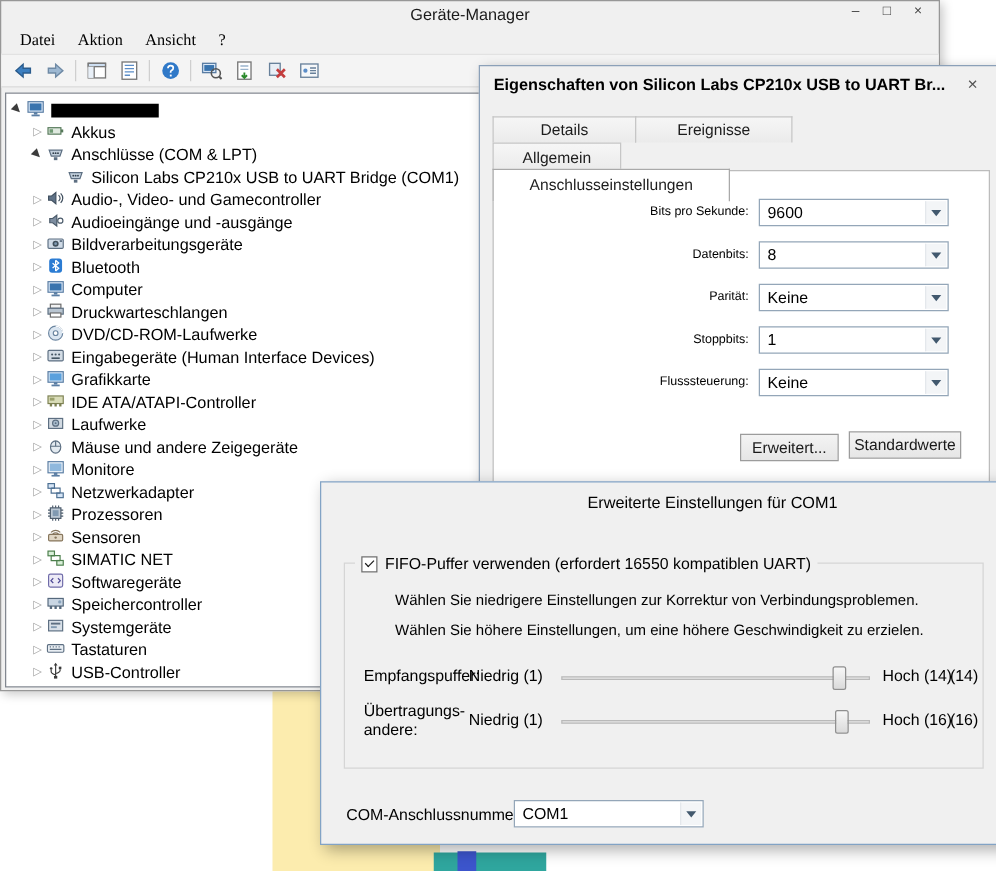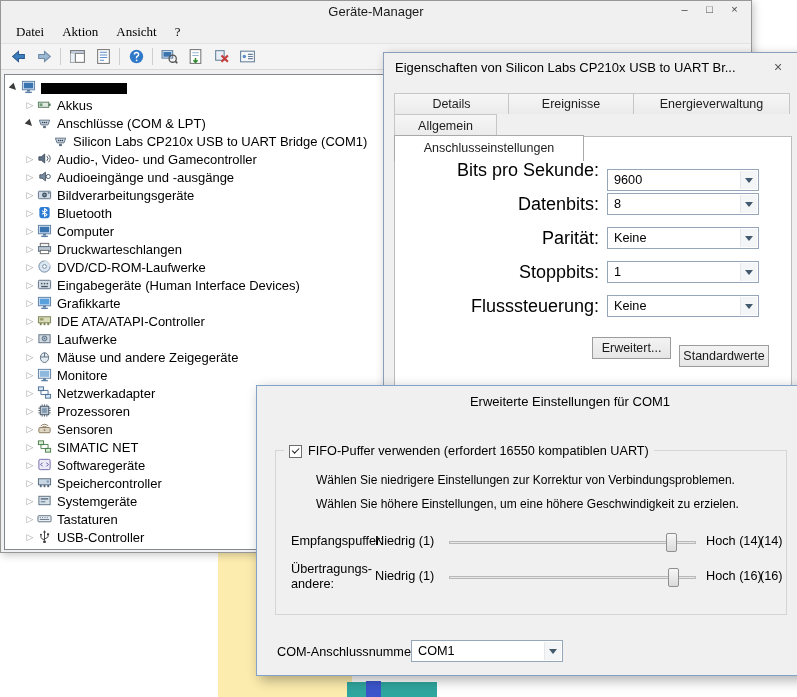--- a/index.html
+++ b/index.html
@@ -34,40 +34,40 @@
   .tree-arrow.exp { color:#3c3c3c; transform:rotate(45deg); }
   .tree-icon { flex:0 0 17px; width:17px; height:16px; }
   .tree-icon svg { width:15px; height:15px; }
   .tree-label { padding-left:3px; font-size:13px; }
   .redacted-bar { display:inline-block; width:86px; height:11px; background:#000; vertical-align:middle; }
 
   
   #prop-dialog { position:absolute; left:383px; top:52px; width:420px; height:505px; background:#f0f0f0;
                  border:1px solid #8ba0b8; box-shadow:3px 3px 10px rgba(0,0,0,.28); z-index:20; }
   .prop-titlebar { position:relative; height:28px; }
-  .prop-title { position:absolute; left:11px; top:7px; right:44px; font-size:13px; white-space:nowrap; overflow:hidden; }
+  .prop-title { position:absolute; left:11px; top:7px; right:44px; font-size:13px; white-space:nowrap; overflow:hidden;font-weight:bold; }
   .prop-close { position:absolute; right:10px; top:5px; width:28px; height:19px; text-align:center;
                 color:#555; font-size:14px; line-height:18px; }
   .tabs { position:absolute; left:10px; width:398px; display:flex; }
   .tabs-row1 { top:40px; }
   .tabs-row2 { top:61px;flex-direction:column; }
   .tab { height:21px; border:1px solid #c6c6c6; background:linear-gradient(#f6f6f6,#ebebeb);
          text-align:center; font-size:12.5px; line-height:20px; margin-right:-1px; color:#1d1d1d; }
   .tabs-row1 .tab { border-bottom:none; }
   .tabs-row2 .tab { height:23px; line-height:22px; }
   .t1-0{width:115px} .t1-1{width:126px} .t1-2{width:157px}
   .t2-0{width:103px} .t2-1{width:190px} .t2-2{width:105px}
   .tab.active { position:relative; z-index:3; background:#fff; border-color:#a9a9a9; border-bottom:none;
                 height:26px; margin-top:-2px; line-height:24px; }
   .pane { position:absolute; left:10px; top:83px; width:398px; height:412px; background:#fff; border:1px solid #bcbcbc; }
   .field-row { position:absolute; left:0; width:100%; height:22px; }
-  .field-label { position:absolute; left:0; width:204px; text-align:right; font-size:18px; line-height:22px; }
+  .field-label { position:absolute; left:0; width:204px; text-align:right; font-size:10px; line-height:22px; }
   .prop-btn { position:absolute; height:22px; background:linear-gradient(#f3f3f3,#e6e6e6); border:1px solid #9c9c9c;
               text-align:center; font-size:12.5px; line-height:20px; color:#1a1a1a; }
-  #btn-advanced { left:197px; top:200px; width:79px; }
+  #btn-advanced { left:197px; top:210px; width:79px; }
   #btn-defaults { left:284px; top:208px; width:90px; }
 
   
   .combo { position:absolute; background:#fff; border:1px solid #94a6b8; height:22px; }
   .combo-val { position:absolute; left:6px; top:3px; font-size:12.7px; white-space:nowrap; }
   .combo-arrow { position:absolute; right:1px; top:1px; bottom:1px; width:17px; background:#f3f5f7;
                  display:flex; align-items:center; justify-content:center; border-left:1px solid #e4e8ec; }
   .combo-arrow::after { content:""; border-left:4px solid transparent; border-right:4px solid transparent;
                         border-top:5px solid #42596e; }
 
@@ -439,33 +439,32 @@
   </div>
 
   <div id="prop-dialog">
     <div class="prop-titlebar">
       <div class="prop-title">Eigenschaften von Silicon Labs CP210x USB to UART Br...</div>
       <div class="prop-close">×</div>
     </div>
     <div class="tabs tabs-row1">
       <div class="tab t1-0">Details</div>
       <div class="tab t1-1">Ereignisse</div>
-      <div class="tab t1-2">Energieverwaltung</div>
     </div>
     <div class="tabs tabs-row2">
       <div class="tab t2-0">Allgemein</div>
       <div class="tab t2-1 active">Anschlusseinstellungen</div>
       <div class="tab t2-2">Treiber</div>
     </div>
     <div class="pane" id="pane">
       <div class="prop-btn" id="btn-advanced">Erweitert...</div>
       <div class="prop-btn" id="btn-defaults">Standardwerte</div>
     <div class="field-row" style="top: 22px;">
           <div class="field-label">Bits pro Sekunde:</div>
-          <div class="combo" style="left: 212px; top: 0px; width: 152px; margin-top: 10px;">
+          <div class="combo" style="left: 212px; top: 0px; width: 152px;">
             <span class="combo-val">9600</span>
             <span class="combo-arrow"></span>
           </div>
         </div>
         <div class="field-row" style="top: 56px;">
           <div class="field-label">Datenbits:</div>
           <div class="combo" style="left: 212px; top: 0px; width: 152px;">
             <span class="combo-val">8</span>
             <span class="combo-arrow"></span>
           </div>

